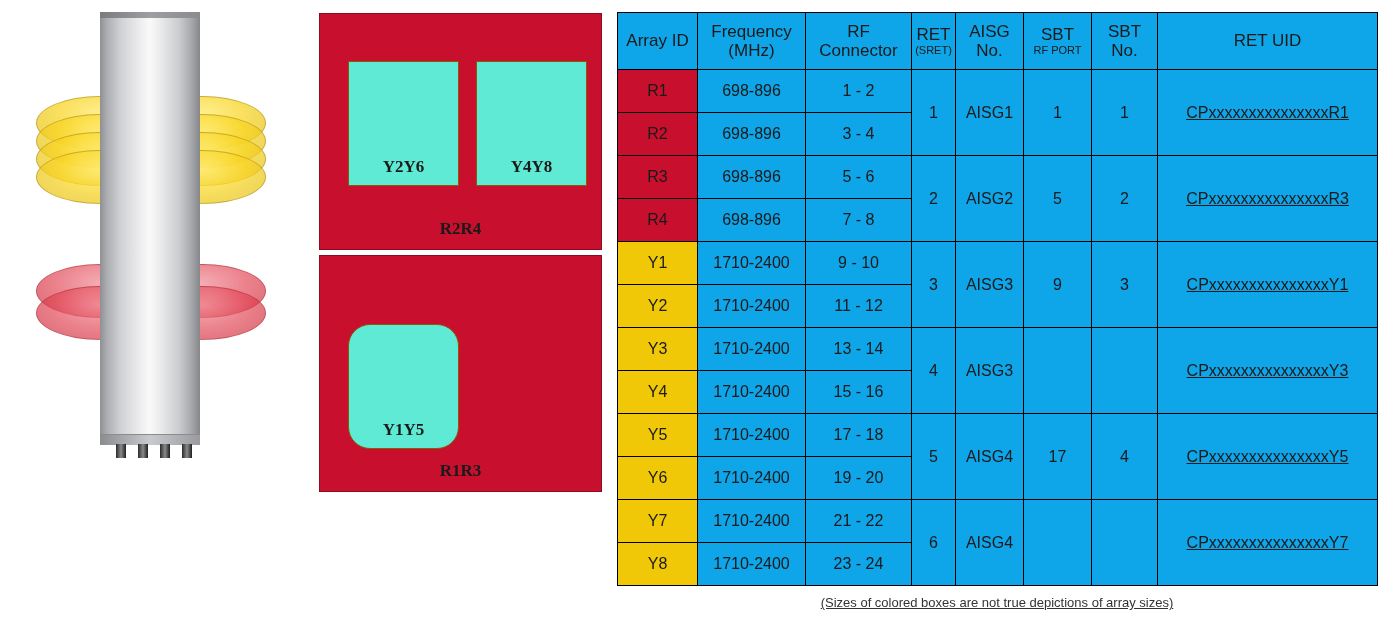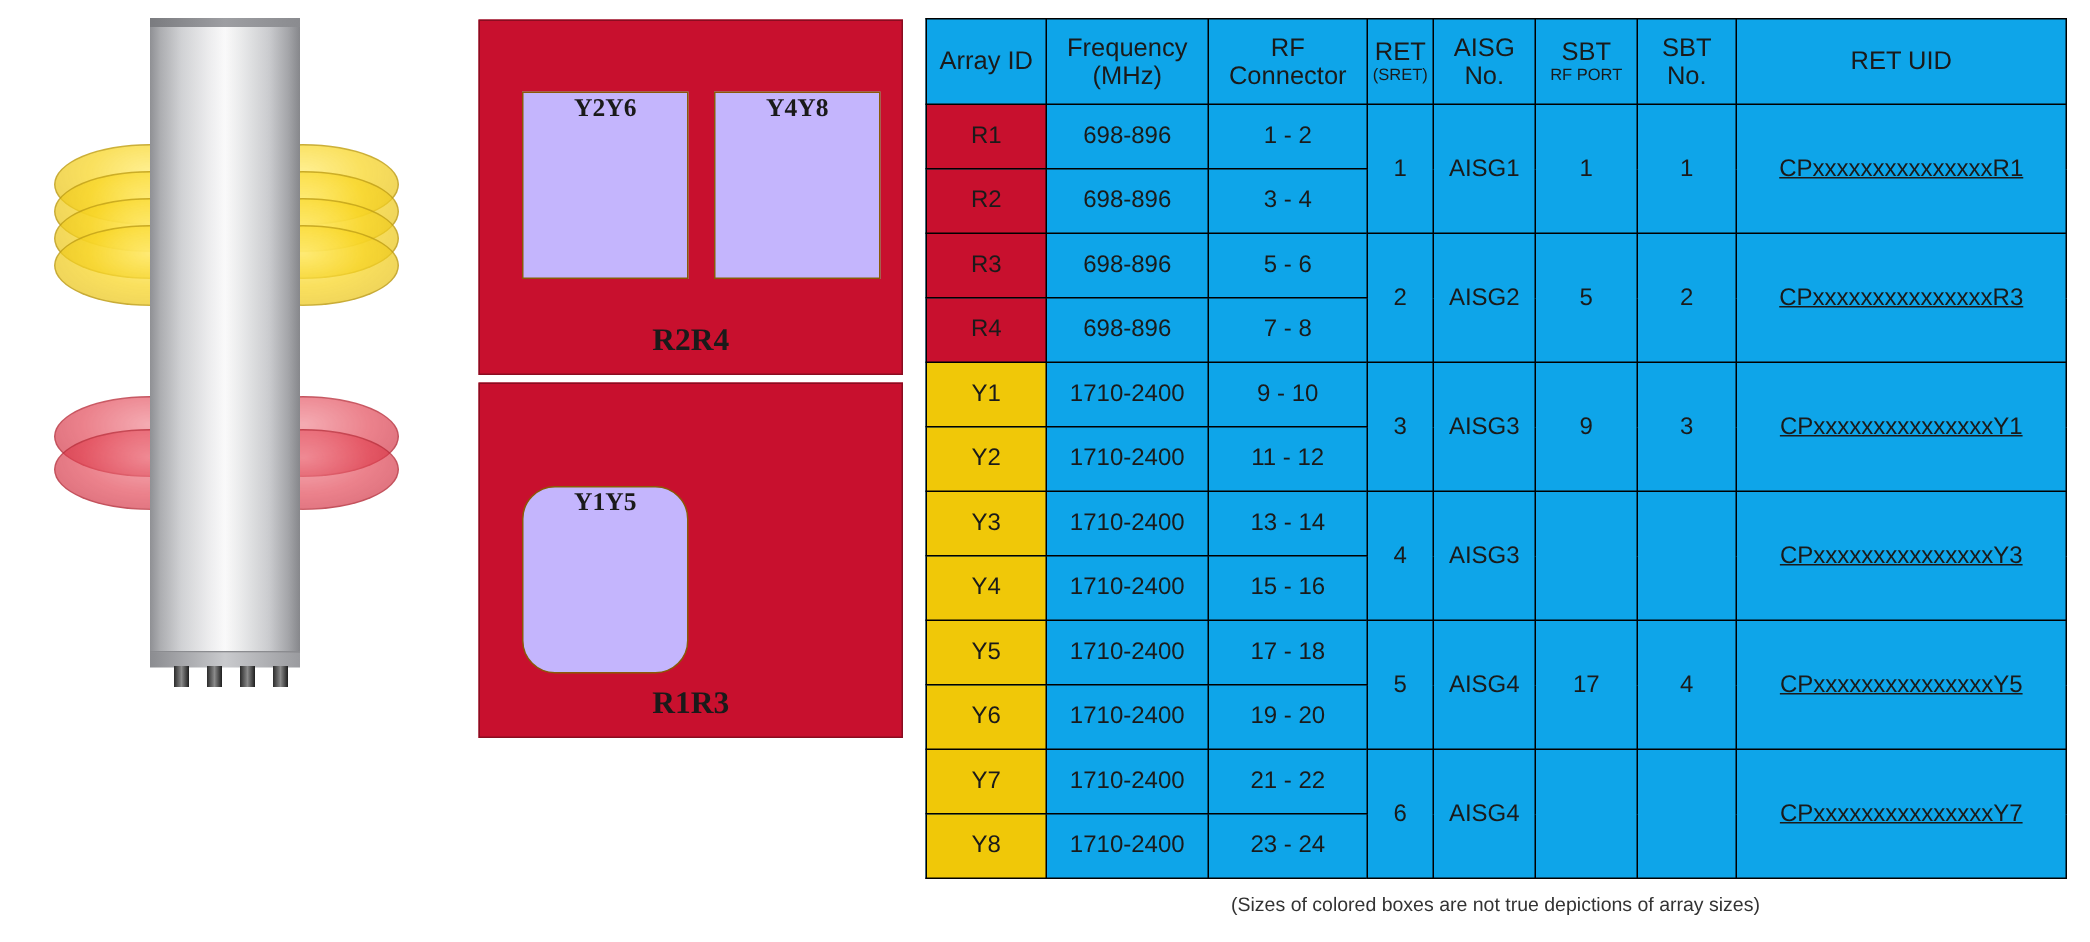--- a/index.html
+++ b/index.html
@@ -92,41 +92,42 @@
   }
 
   
   .array-box {
     position: absolute;
     background: #c8102e;
     border: 1px solid #8a0c20;
   }
   .array-box .sub-box {
     position: absolute;
-    background: #c4b5fd;
+    background: #5eead4;
     border: 1px solid #8a5a06;
     display: flex;
+    align-items: flex-end;
     justify-content: center;
   }
   .array-box .sub-box span {
     font-family: "Liberation Serif", serif;
     font-weight: bold;
     font-size: 17px;
     color: #1a1a1a;
     margin-bottom: 8px;
   }
   .array-box .box-label {
     position: absolute;
     left: 0;
     right: 0;
     bottom: 10px;
     text-align: center;
     font-family: "Liberation Serif", serif;
     font-weight: bold;
-    font-size: 21px;
+    font-size: 17px;
     color: #1a1a1a;
   }
 
   
   #config-table {
     position: absolute;
     left: 617px;
     top: 12px;
     border-collapse: collapse;
     table-layout: fixed;
@@ -168,20 +169,21 @@
   
   #figure-caption {
     position: absolute;
     left: 617px;
     top: 595px;
     width: 760px;
     text-align: center;
     font-family: "Liberation Sans", sans-serif;
     font-size: 13px;
     color: #333333;
+    text-decoration: underline;
   }
 </style>
 </head>
 <body>
 
 <div id="antenna-figure">
 
   <div class="beam-disc beam-yellow" style="left:36px;  top:96px;  width:126px; height:52px;"></div>
   <div class="beam-disc beam-yellow" style="left:138px; top:96px;  width:126px; height:52px;"></div>
   <div class="beam-disc beam-yellow" style="left:36px;  top:114px; width:126px; height:52px;"></div>

